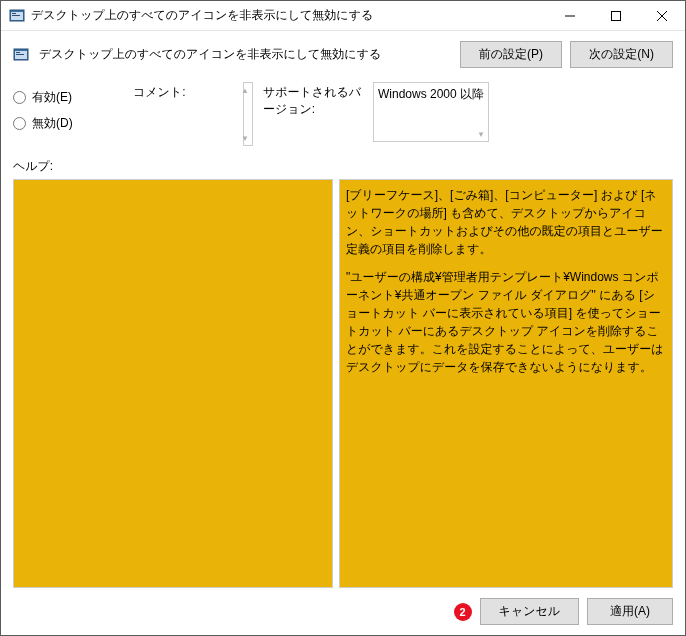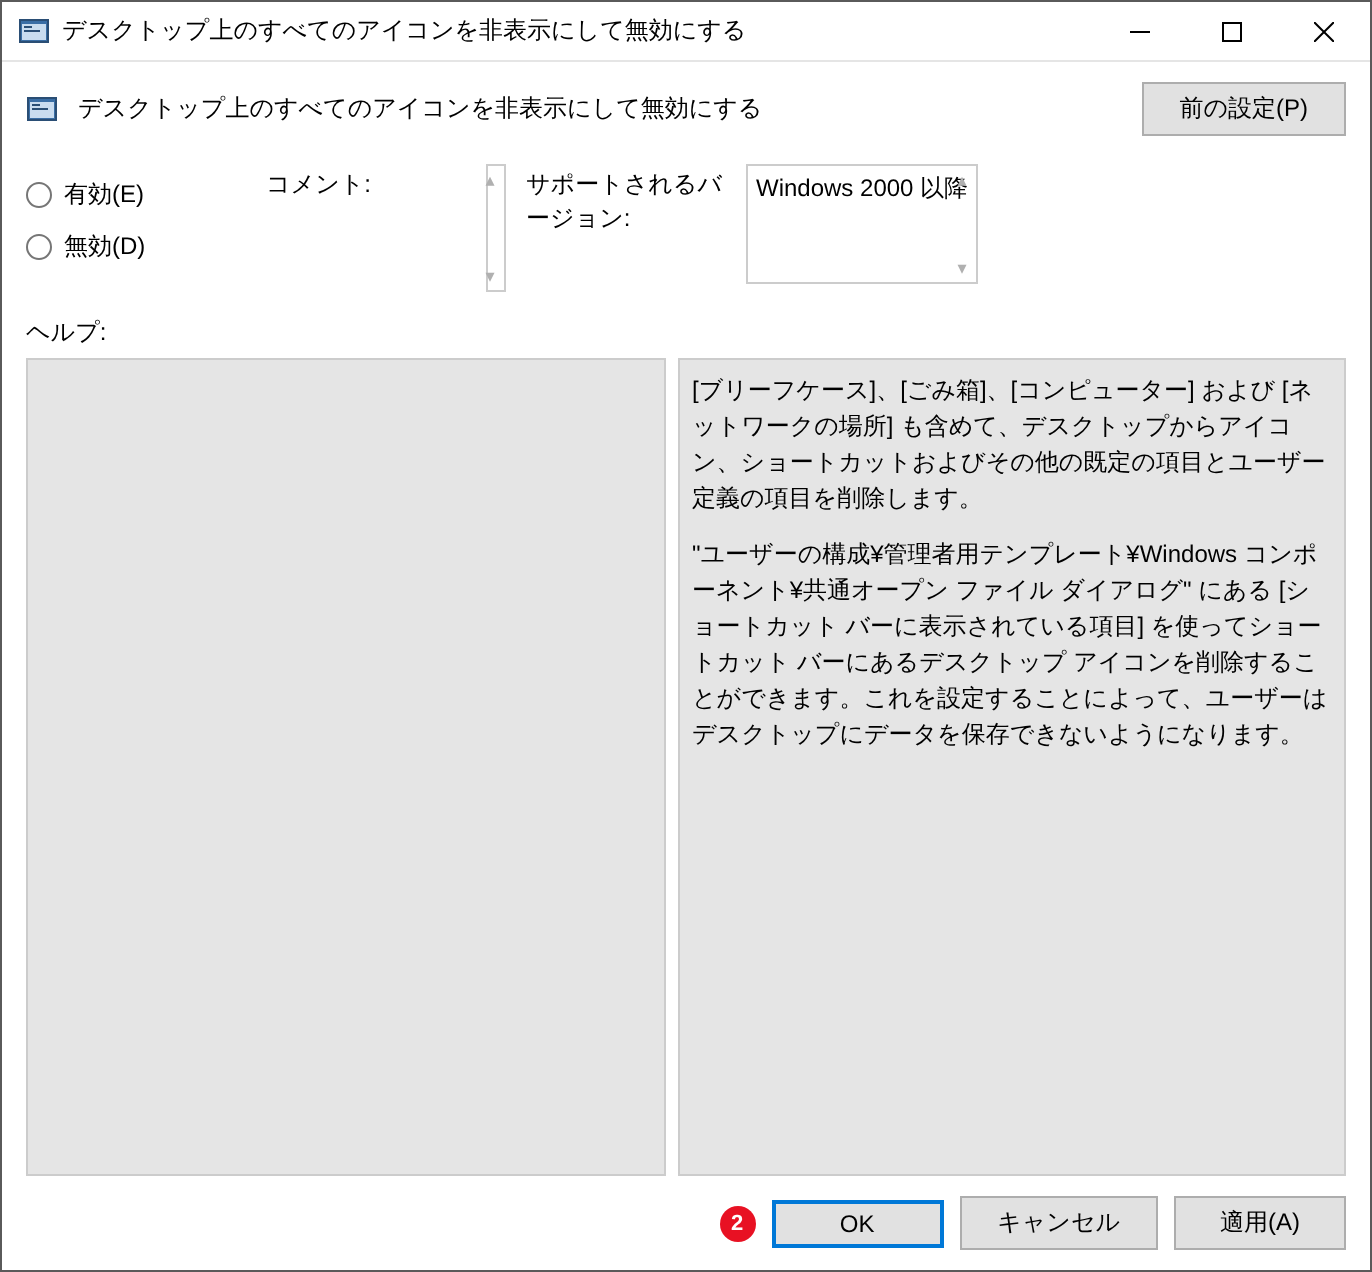--- a/index.html
+++ b/index.html
@@ -24,21 +24,21 @@
 .fields-col { flex: 1; display: flex; flex-direction: row; gap: 10px; }
 .field-row { display: flex; gap: 10px; }
 .field-label { width: 100px; padding-top: 2px; font-size: 12px; }
 .textarea-box { flex: 1; border: 1px solid #cccccc; background: #fff; font-size: 12px; font-family: inherit; resize: none; padding: 3px 4px; position: relative; }
 .comment-box { height: 64px; }
 .support-box { height: 60px; }
 .scrollhint { position: absolute; right: 2px; top: 2px; bottom: 2px; width: 10px; color: #b0b0b0; font-size: 9px; display: flex; flex-direction: column; justify-content: space-between; align-items: center; pointer-events: none; }
 .labels-row { display: flex; padding: 12px 12px 4px 12px; gap: 10px; }
 .labels-row .lab-left { width: 320px; }
 .panes { display: flex; padding: 0 12px; gap: 6px; flex: 1; min-height: 0; }
-.pane { border: 1px solid #cccccc; background: #e5e5e5; overflow: auto; padding: 6px; font-size: 12px; line-height: 1.5; }
+.pane { border: 1px solid #cccccc; background: #eab308; overflow: auto; padding: 6px; font-size: 12px; line-height: 1.5; }
 .pane-left { width: 320px; }
 .pane-right { flex: 1; }
 .pane-right p { margin-bottom: 10px; }
 .footer { display: flex; justify-content: flex-end; align-items: center; gap: 8px; padding: 10px 12px; border-top: 0; }
 </style>
 </head>
 <body>
 
 <div class="window">
 
@@ -73,20 +73,21 @@
   <div class="header-row">
     <svg class="header-icon" viewBox="0 0 16 16">
         <rect x="1" y="2" width="14" height="11" fill="#3a6ea5" stroke="#2a4e75"></rect>
         <rect x="2" y="4" width="12" height="8" fill="#c9dcef"></rect>
         <rect x="3" y="5" width="4" height="1" fill="#2a4e75"></rect>
         <rect x="3" y="7" width="8" height="1" fill="#2a4e75"></rect>
       </svg>
     <div class="header-title">デスクトップ上のすべてのアイコンを非表示にして無効にする</div>
     <div class="nav-btns">
       <button class="btn"><span>前の設定(P)</span></button>
+      <button class="btn"><span>次の設定(N)</span></button>
     </div>
   </div>
 
   <div class="config-section">
     <div class="radio-col">
       <label class="radio-row">
         <input type="radio" name="st" style="">
         <span>有効(E)</span>
       </label>
       <label class="radio-row">
@@ -125,18 +126,17 @@
   <div class="panes">
     <div class="pane pane-left"></div>
     <div class="pane pane-right">
       <p>[ブリーフケース]、[ごみ箱]、[コンピューター] および [ネットワークの場所] も含めて、デスクトップからアイコン、ショートカットおよびその他の既定の項目とユーザー定義の項目を削除します。</p>
       <p>"ユーザーの構成¥管理者用テンプレート¥Windows コンポーネント¥共通オープン ファイル ダイアログ" にある [ショートカット バーに表示されている項目] を使ってショートカット バーにあるデスクトップ アイコンを削除することができます。これを設定することによって、ユーザーはデスクトップにデータを保存できないようになります。</p>
     </div>
   </div>
 
   <div class="footer">
     <span class="badge">2</span>
-    <button class="btn primary"><span>OK</span></button>
     <button class="btn"><span>キャンセル</span></button>
     <button class="btn"><span>適用(A)</span></button>
   </div>
 
 </div>
 
 </body></html>

